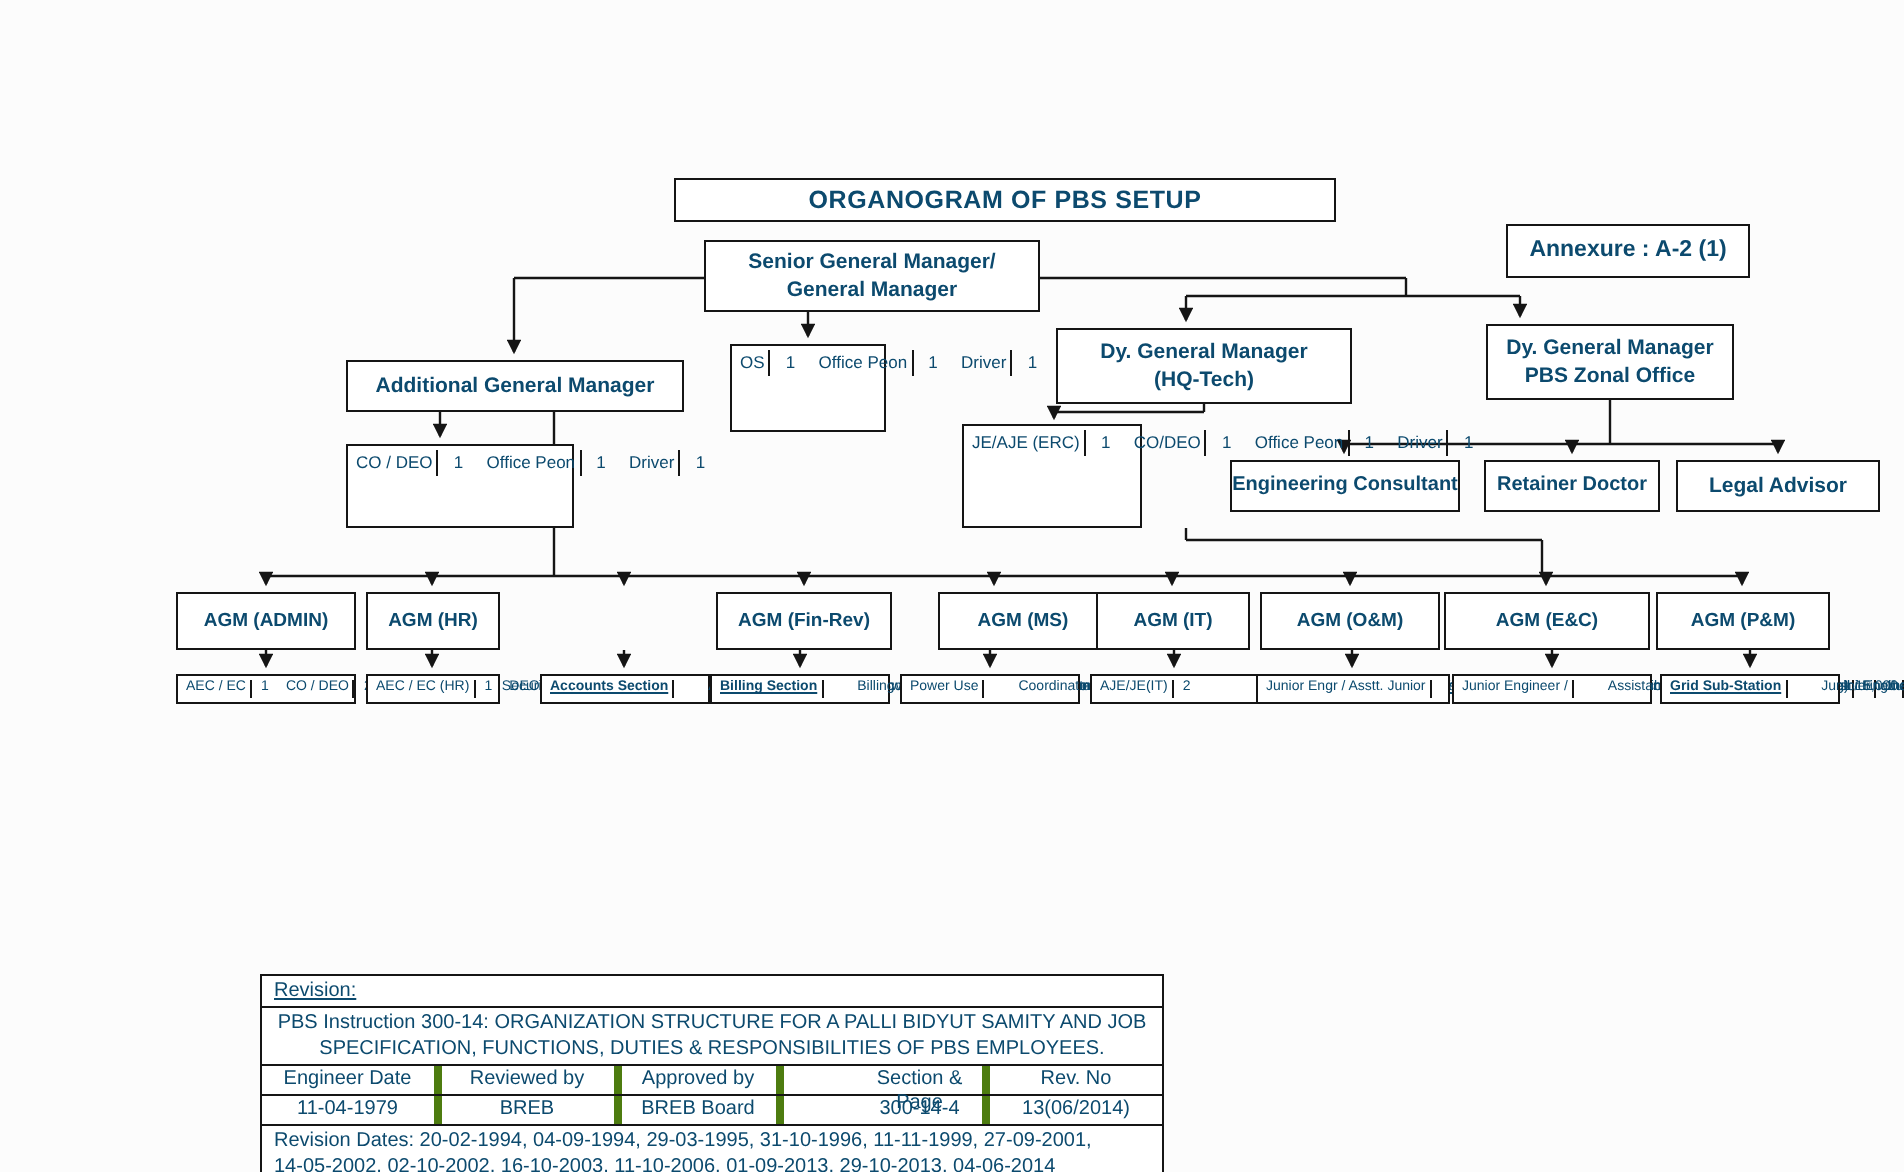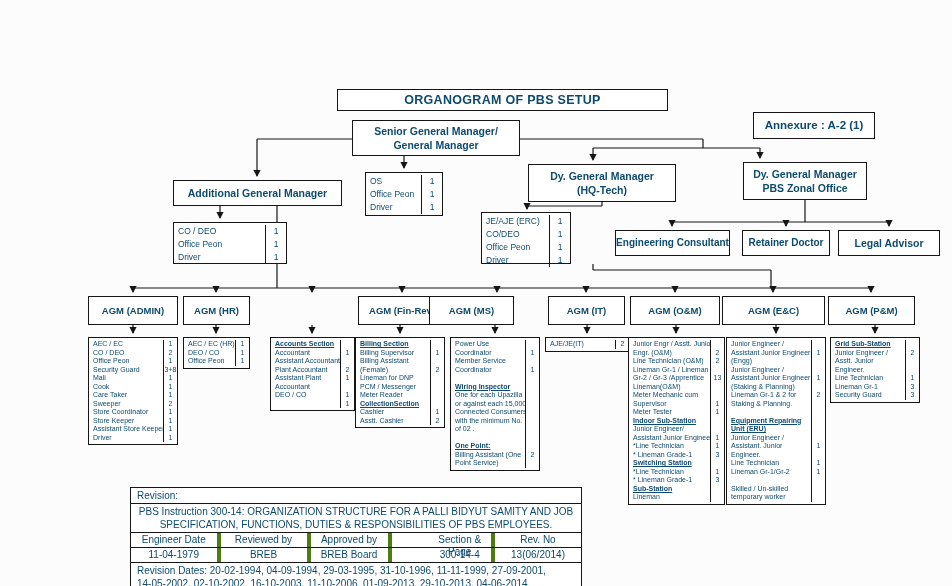--- a/index.html
+++ b/index.html
@@ -10,35 +10,35 @@
   }
   svg.wires{position:absolute;left:0;top:0;pointer-events:none;}
   .box{position:absolute;box-sizing:border-box;background:#fff;border:1.5px solid #151515;}
   .nodebox{display:flex;flex-direction:column;justify-content:center;align-items:center;
     font-weight:bold;text-align:center;line-height:1.35;}
   .titlebox{font-size:12.5px;letter-spacing:.3px;}
   .annexbox{font-size:11.5px;}
   .bignode{font-size:10.5px;}
   .midnode{font-size:10px;}
   .agmbox{font-size:9.5px;font-weight:bold;display:flex;align-items:center;justify-content:center;}
-  .listbox{border-width:1.2px;display:flex;flex-direction:column;padding:2px 0;}
+  .listbox{border-width:1.2px;display:flex;flex-direction:row;padding:2px 0;}
   .drow{display:flex;align-items:stretch;}
   .lbl{flex:1;padding:0 2px 0 4px;white-space:nowrap;overflow:hidden;}
   .cnt{border-left:1px solid #151515;text-align:center;flex:0 0 auto;}
   .hdr .lbl{font-weight:bold;text-decoration:underline;}
   .staffbox{font-size:8.5px;}
   .staffbox .drow{height:13px;line-height:13px;}
   .staffbox .cnt{width:20px;}
   .detailbox{font-size:7px;}
   .detailbox .drow{height:8.5px;line-height:8.5px;}
   .detailbox .cnt{width:13px;}
   
   .revtable{font-size:10px;border-width:1.5px;}
   .rev-row{border-top:1px solid #151515;box-sizing:border-box;}
-  .rev-row:first-child{border-top:none;}
+  .rev-row:first-child{border-top:none;text-decoration:underline;}
   .rev-label{padding:1px 6px;height:15px;line-height:13px;}
   .rev-instr{text-align:center;padding:1px 4px;line-height:13px;}
   .rev-cols{display:flex;}
   .rev-cell{border-left:4px solid #4d7c0f;text-align:center;padding:1px 0;height:14px;line-height:12px;box-sizing:border-box;}
   .rev-cell:first-child{border-left:none;}
   .c1{width:19%;} .c2{width:20%;} .c3{width:18%;} .c4{width:23%;padding-left:37px;} .c5{width:20%;}
   .rev-dates{padding:1px 6px;line-height:13px;}
 </style>
 </head>
 <body>
@@ -186,21 +186,21 @@
 
   <div class="box agmbox" style="left:88px;top:296px;width:90px;height:29px">
       <span>AGM (ADMIN)</span>
     </div>
   <div class="box agmbox" style="left:183px;top:296px;width:67px;height:29px">
       <span>AGM (HR)</span>
     </div>
   <div class="box agmbox" style="left:358px;top:296px;width:88px;height:29px">
       <span>AGM (Fin-Rev)</span>
     </div>
-  <div class="box agmbox" style="left:429px;top:296px;width:85px;height:29px">
+  <div class="box agmbox" style="left:469px;top:296px;width:85px;height:29px">
       <span>AGM (MS)</span>
     </div>
   <div class="box agmbox" style="left:548px;top:296px;width:77px;height:29px">
       <span>AGM (IT)</span>
     </div>
   <div class="box agmbox" style="left:630px;top:296px;width:90px;height:29px">
       <span>AGM (O&amp;M)</span>
     </div>
   <div class="box agmbox" style="left:722px;top:296px;width:103px;height:29px">
       <span>AGM (E&amp;C)</span>

